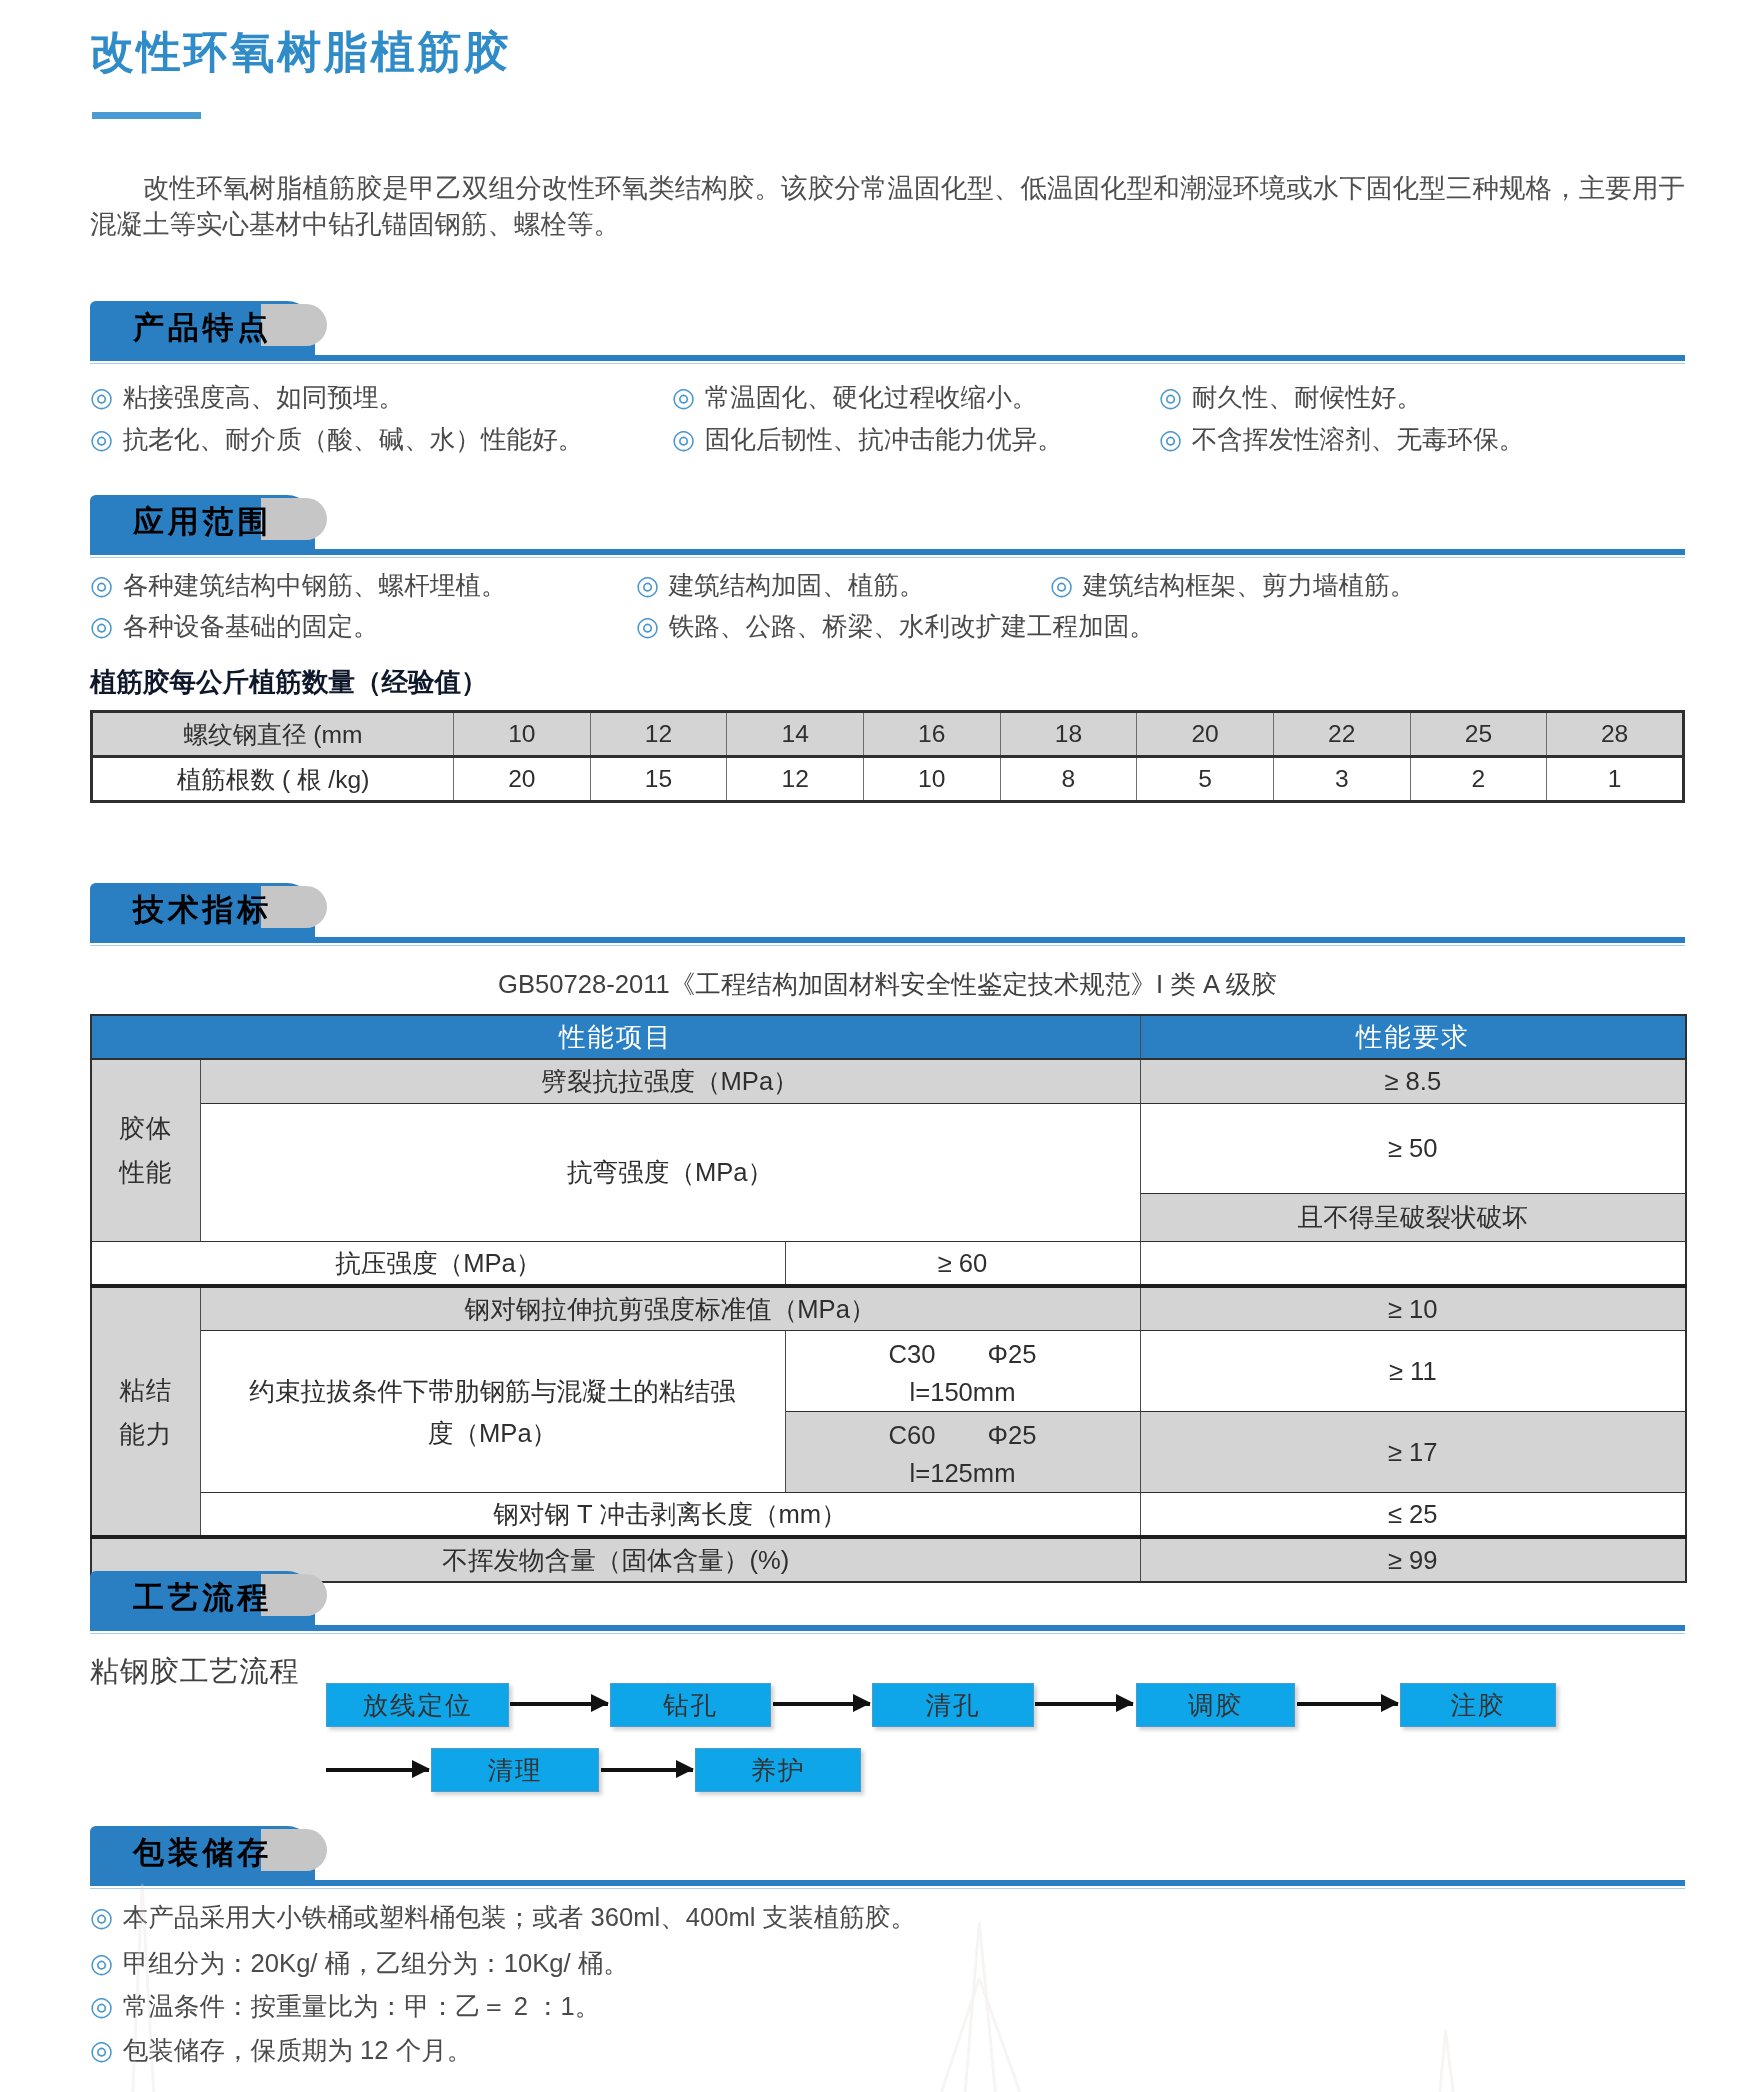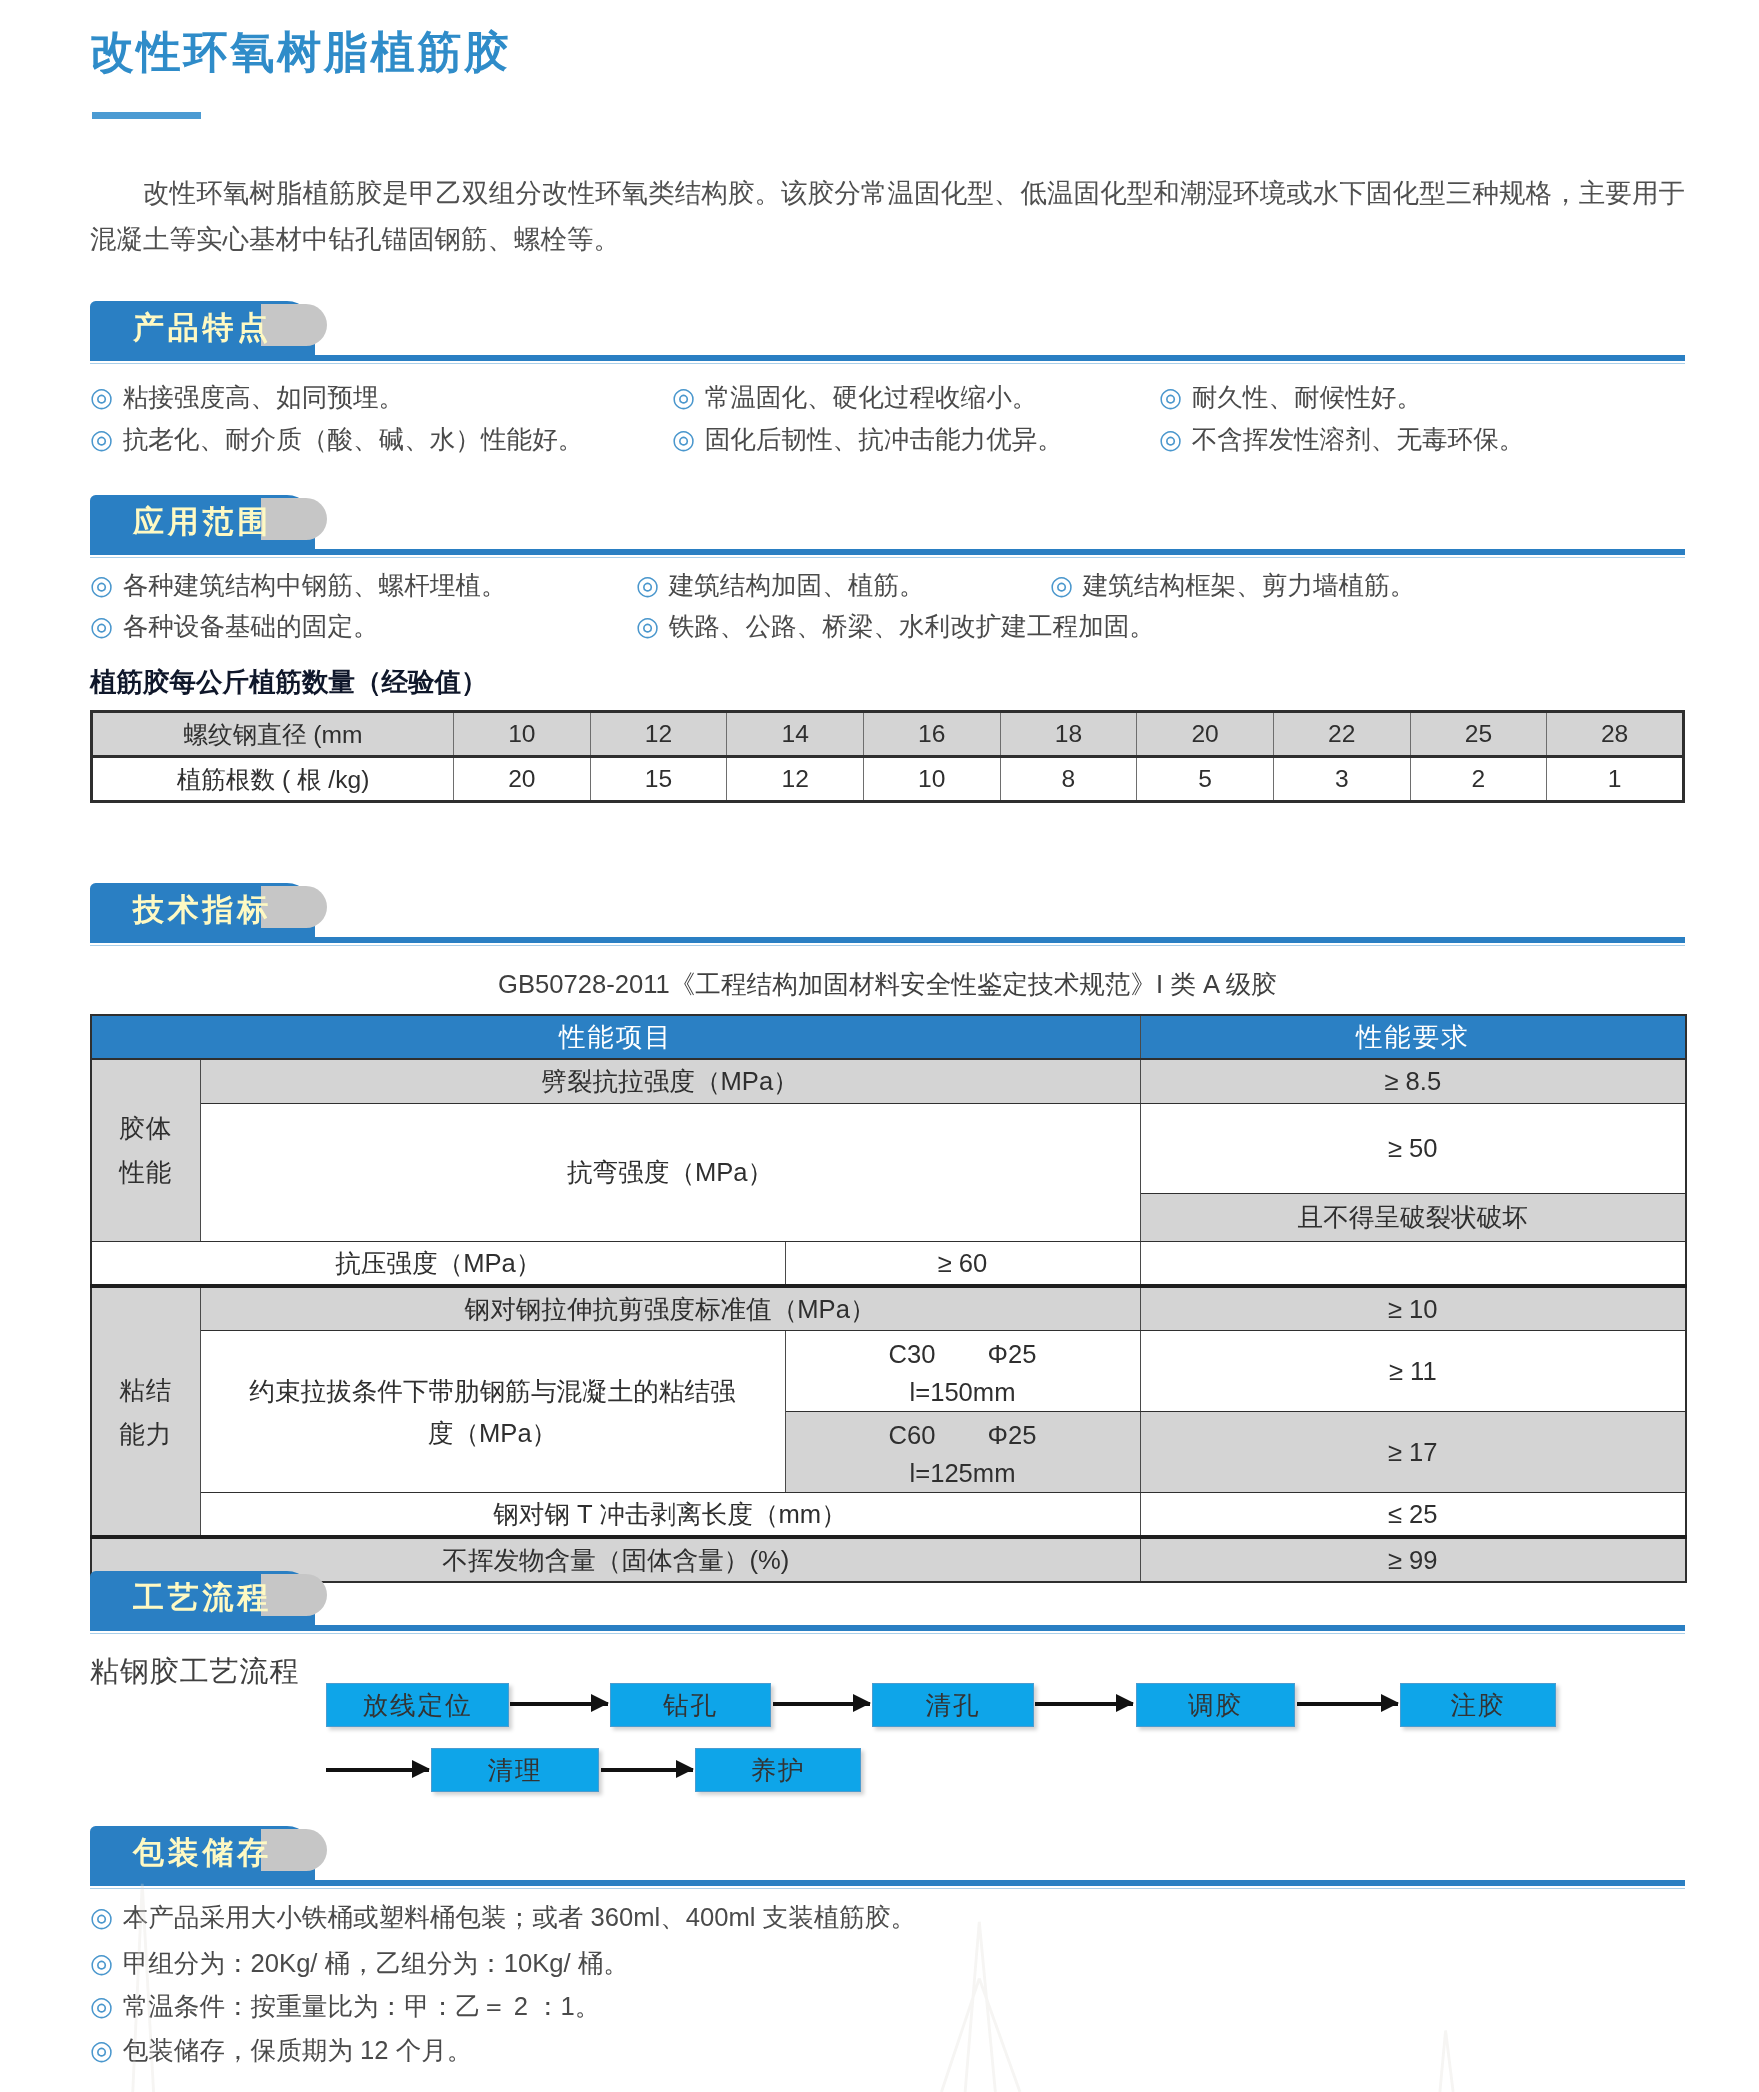--- a/index.html
+++ b/index.html
@@ -18,29 +18,29 @@
     color:var(--text);
   }
   .abs{position:absolute;}
   
   .page-title{
     left:90px;top:23px;font-size:44px;font-weight:bold;color:var(--title-blue);
     letter-spacing:2.8px;
   }
   .title-dash{left:92px;top:112px;width:109px;height:6.6px;background:#4b9bd3;}
   .intro{
-    left:90px;top:170px;width:1595px;font-size:26.5px;line-height:46px;
+    left:90px;top:170px;width:1595px;font-size:26.5px;line-height:36px;
     color:#4f4f4f;text-align:justify;text-indent:2em;
   }
   
   .sec{left:90px;width:1595px;height:62px;}
   .sec-badge{
     position:absolute;left:0;top:0;width:225px;height:54px;background:var(--blue);
     border-radius:5.7px 28px 0 0;display:flex;align-items:center;justify-content:center;
-    color:#fef9c3;font-size:31px;font-weight:bold;letter-spacing:3.8px;z-index:2;
+    color:#000000;font-size:31px;font-weight:bold;letter-spacing:3.8px;z-index:2;
   }
   .sec-badge::before{
     content:"";position:absolute;top:2.8px;right:-12.3px;width:66px;height:42px;
     background:#c6c6c6;border-radius:0 26.5px 26.5px 0;z-index:-1;
   }
   .sec-line{position:absolute;left:0;top:54px;width:1595px;height:5.7px;background:var(--blue);}
   .sec-line::after{
     content:"";position:absolute;left:0;top:7.6px;width:100%;height:1.9px;background:#aacfe9;
   }
   

